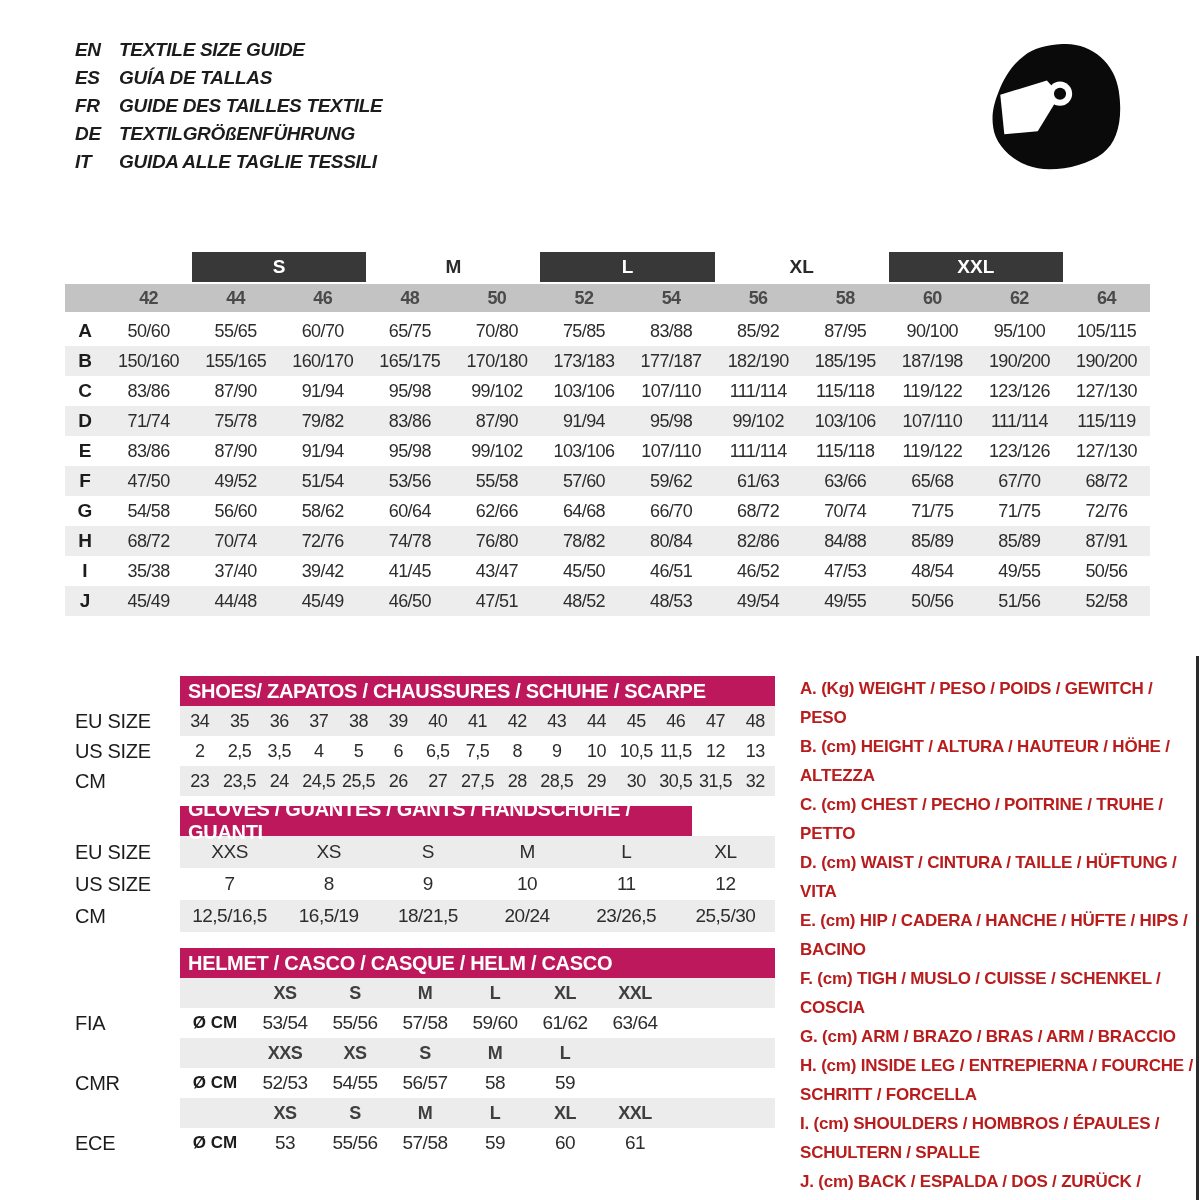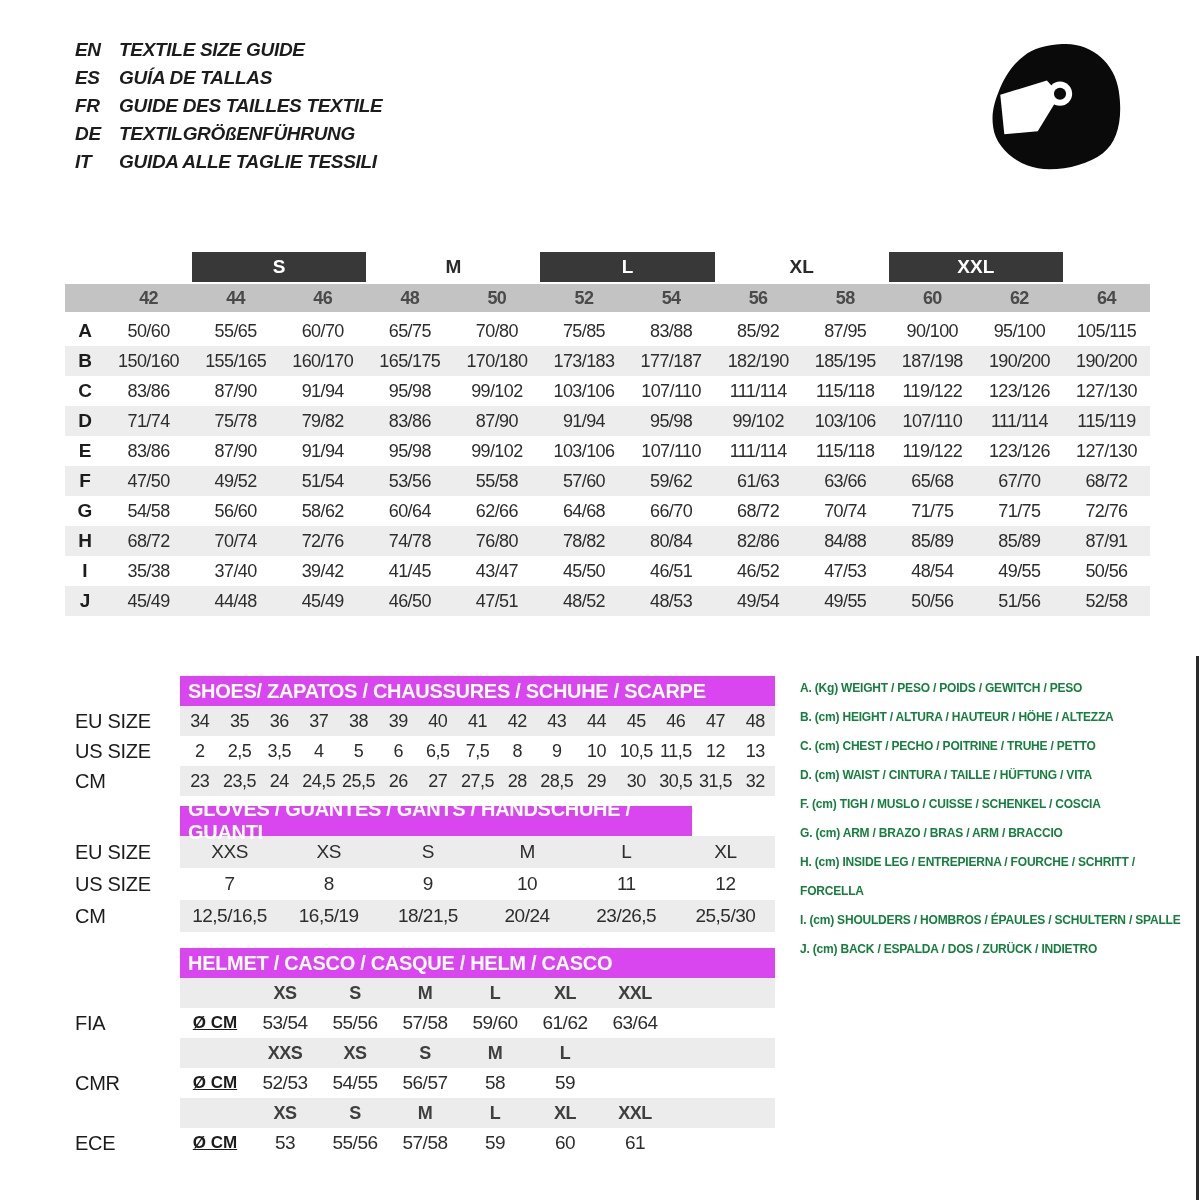--- a/index.html
+++ b/index.html
@@ -20,36 +20,36 @@
   .mt-group{display:flex;align-items:center;justify-content:center;font-weight:bold;font-size:19px;color:#2a2a2a;}
   .mt-group.boxed{background:#383838;color:#fff;}
   .mt-band{height:28px;background:#c3c3c3;margin-bottom:4px;}
   .mt-band .m-cell{font-weight:bold;color:#4a4a4a;}
   .mt-row{height:30px;}
   .mt-row.alt{background:#ededed;}
   .m-letter{display:flex;align-items:center;justify-content:center;font-weight:bold;font-size:19px;}
   .m-cell{display:flex;align-items:center;justify-content:center;font-size:18px;letter-spacing:-0.6px;color:#2d2d2d;}
   
   .section{position:absolute;left:65px;width:710px;}
-  .sec-bar{margin-left:115px;height:30px;background:#d946ef;color:#fff;font-weight:bold;font-size:20px;
+  .sec-bar{margin-left:115px;height:30px;background:#be185d;color:#fff;font-weight:bold;font-size:20px;
            display:flex;align-items:center;padding-left:8px;letter-spacing:-0.3px;box-sizing:border-box;}
   .row-label{font-weight:normal;font-size:20px;padding-left:10px;letter-spacing:-0.3px;}
   .s-row{display:grid;grid-template-columns:115px repeat(15,1fr);height:30px;align-items:center;}
   .g-row{display:grid;grid-template-columns:115px repeat(6,1fr);height:32px;align-items:center;}
   .s-row.gray,.g-row.gray{background:linear-gradient(to right,#fff 115px,#ececec 115px);}
   .s-cell,.g-cell,.h-cell,.h-size{text-align:center;font-size:18px;letter-spacing:-0.5px;color:#2d2d2d;}
   .g-cell{font-size:19px;}
   .h-row{display:grid;grid-template-columns:115px 70px repeat(6,70px) 1fr;height:30px;align-items:center;}
   .h-row.gray{background:linear-gradient(to right,#fff 115px,#ececec 115px 710px);}
   .h-size{font-weight:bold;color:#3f3f3f;}
-  .h-prefix{text-align:center;font-weight:bold;font-size:17px;text-decoration:underline;}
+  .h-prefix{text-align:center;font-weight:bold;font-size:17px;}
   .h-cell{font-size:19px;}
   
   .legend{position:absolute;left:800px;top:674px;width:396px;}
-  .legend-item{font-weight:bold;font-size:12px;line-height:29px;letter-spacing:-0.2px;color:#15803d;}
+  .legend-item{font-weight:bold;font-size:17px;line-height:29px;letter-spacing:-0.2px;color:#b91c1c;}
   .edge-line{position:absolute;left:1196px;top:656px;width:3px;height:544px;background:#2a2a2a;}
 </style>
 </head>
 <body>
 
 <div class="lang-block" id="lang-block">
     <div class="lang-row">
       <div class="lang-code">EN</div>
       <div class="lang-title">TEXTILE SIZE GUIDE</div>
     </div>
@@ -418,20 +418,21 @@
         <div class="h-cell">61</div>
       </div>
     </div>
 </div>
 
 <div class="legend" id="legend">
     <div class="legend-item"><span>A.</span> <span>(Kg)</span> <span>WEIGHT / PESO / POIDS / GEWITCH / PESO</span></div>
     <div class="legend-item"><span>B.</span> <span>(cm)</span> <span>HEIGHT / ALTURA / HAUTEUR / HÖHE / ALTEZZA</span></div>
     <div class="legend-item"><span>C.</span> <span>(cm)</span> <span>CHEST / PECHO / POITRINE / TRUHE / PETTO</span></div>
     <div class="legend-item"><span>D.</span> <span>(cm)</span> <span>WAIST / CINTURA / TAILLE / HÜFTUNG / VITA</span></div>
+    <div class="legend-item"><span>E.</span> <span>(cm)</span> <span>HIP / CADERA / HANCHE / HÜFTE / HIPS / BACINO</span></div>
     <div class="legend-item"><span>F.</span> <span>(cm)</span> <span>TIGH / MUSLO / CUISSE / SCHENKEL / COSCIA</span></div>
     <div class="legend-item"><span>G.</span> <span>(cm)</span> <span>ARM / BRAZO / BRAS / ARM / BRACCIO</span></div>
     <div class="legend-item"><span>H.</span> <span>(cm)</span> <span>INSIDE LEG / ENTREPIERNA / FOURCHE / SCHRITT / FORCELLA</span></div>
     <div class="legend-item"><span>I.</span> <span>(cm)</span> <span>SHOULDERS / HOMBROS / ÉPAULES / SCHULTERN / SPALLE</span></div>
     <div class="legend-item"><span>J.</span> <span>(cm)</span> <span>BACK / ESPALDA / DOS / ZURÜCK / INDIETRO</span></div>
   </div>
 
 <div class="edge-line"></div>
 
 </body></html>

